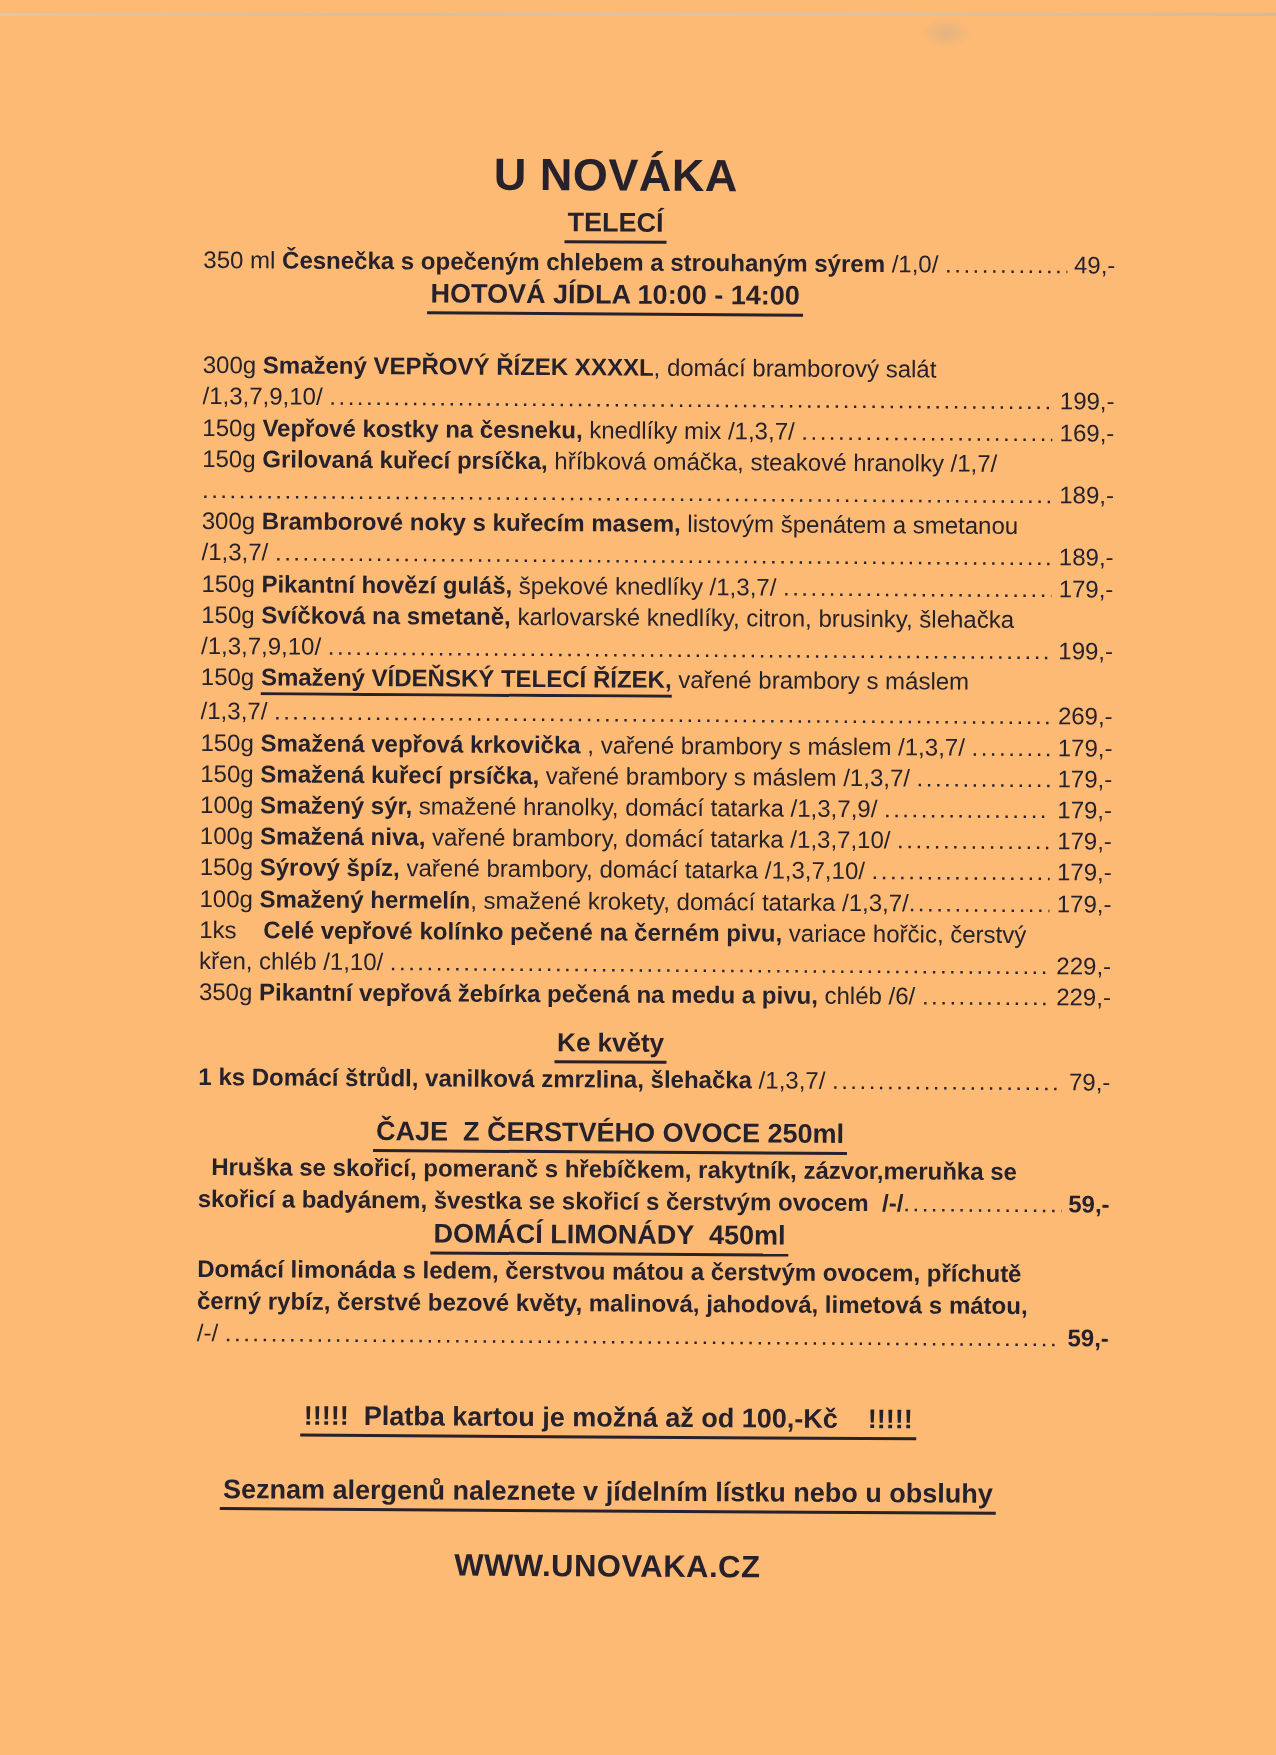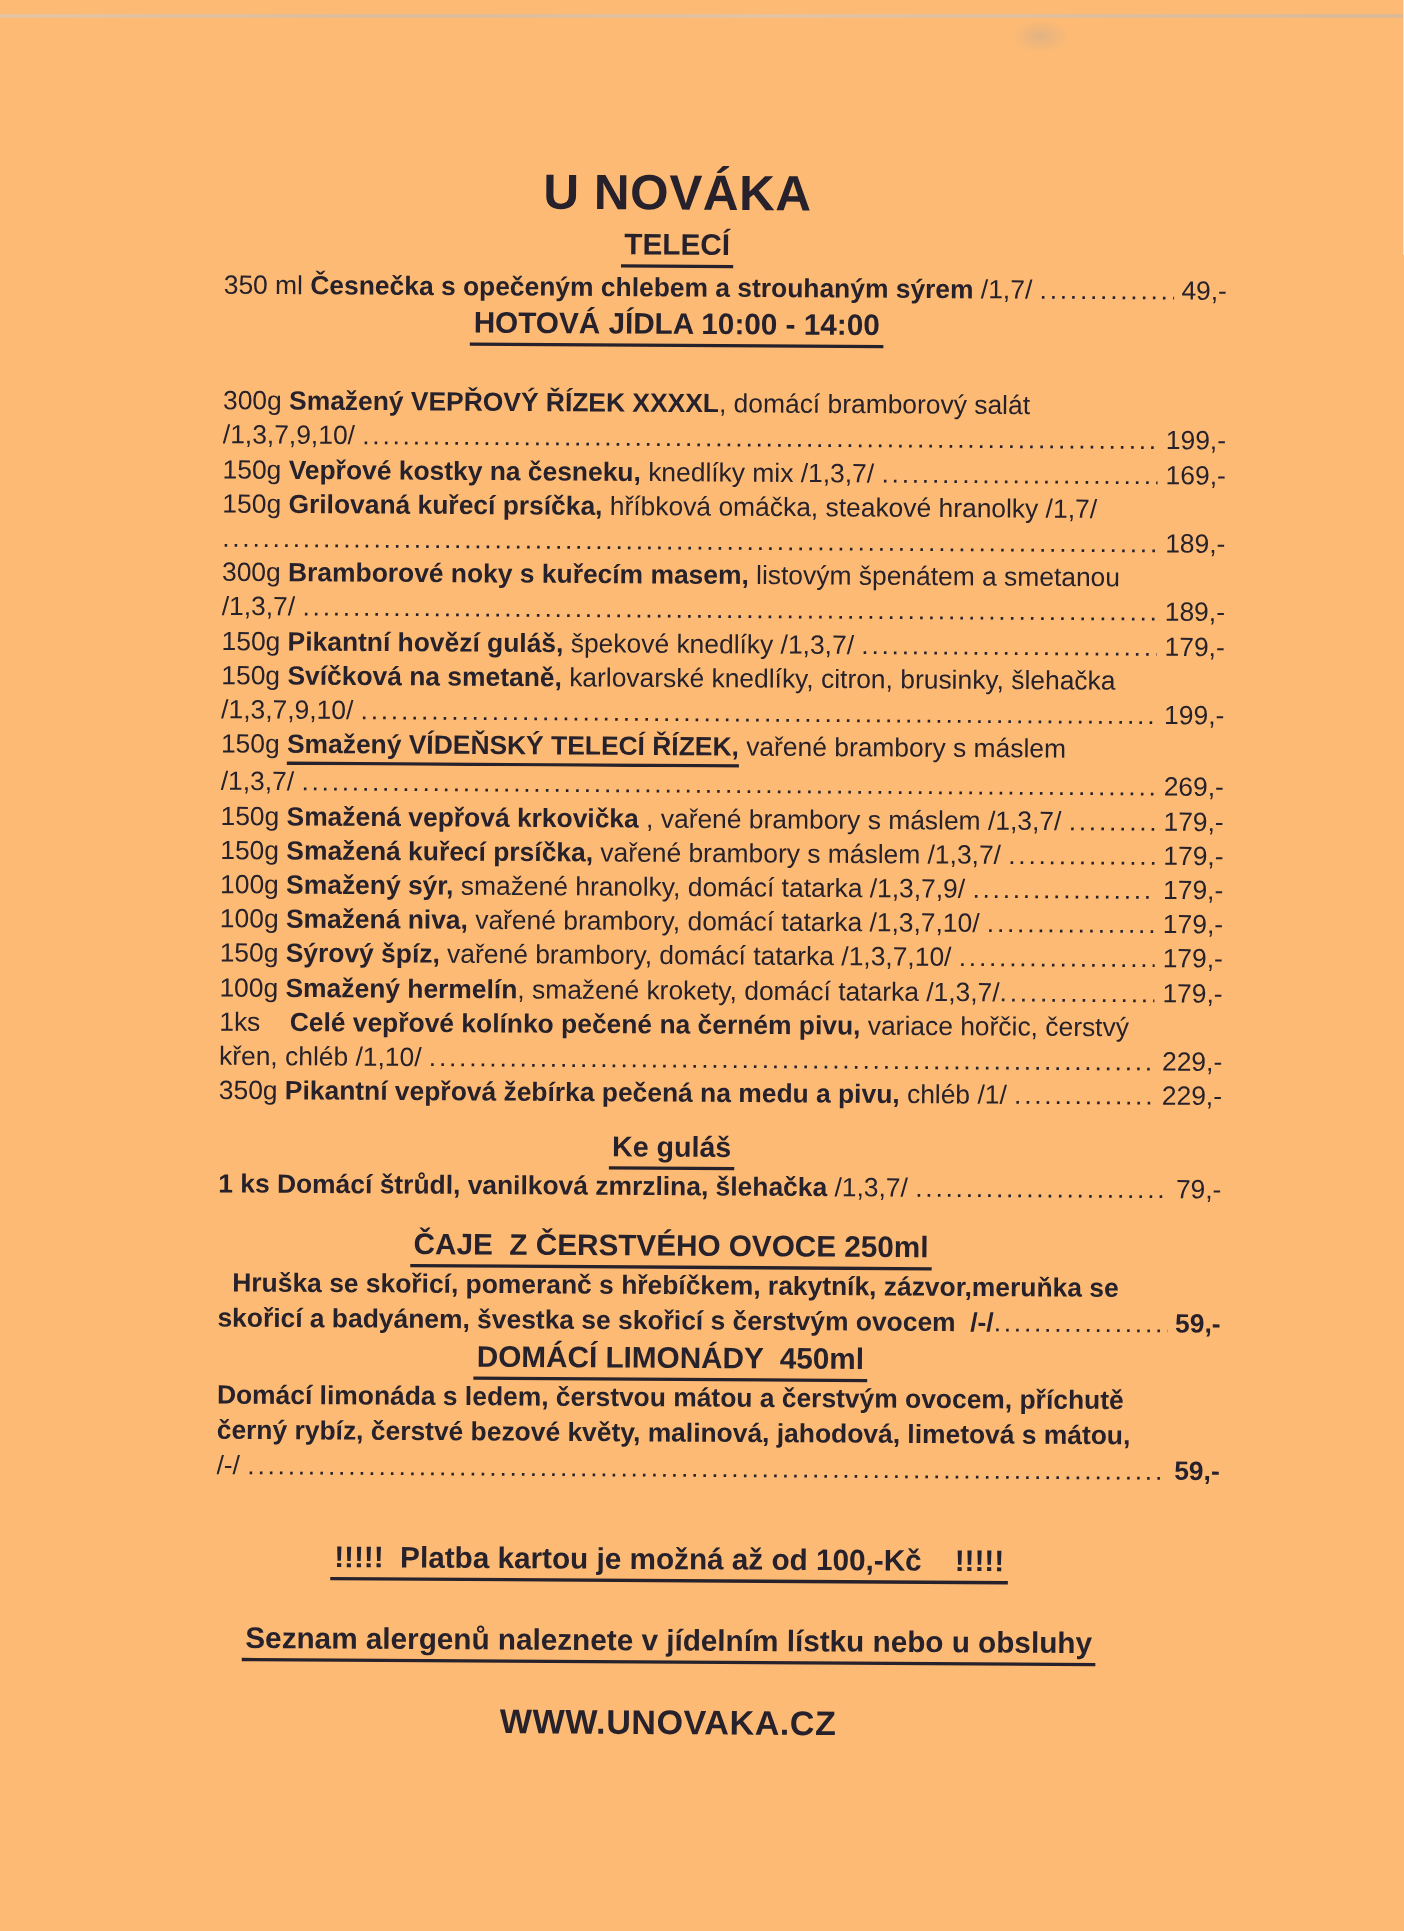--- a/index.html
+++ b/index.html
@@ -69,21 +69,21 @@
     </div>
 
     <div class="center hdr soups-hdr">
       <span class="hdr-u">TELECÍ</span>
     </div>
 
     <div class="soups-list">
         <div class="line">
           <span class="seg">350 ml </span>
           <span class="seg b">Česnečka s opečeným chlebem a strouhaným sýrem</span>
-          <span class="seg"> /1,7/ </span>
+          <span class="seg"> /1,0/ </span>
           <span class="fill">..........................</span>
           <span class="price">49,-</span>
         </div>
       </div>
 
     <div class="center hdr mains-hdr">
       <span class="hdr-u">HOTOVÁ JÍDLA 10:00 - 14:00</span>
     </div>
 
     <div class="mains-list">
@@ -198,28 +198,28 @@
           <span class="seg"> variace hořčic, čerstvý</span>
         </div>
         <div class="line">
           <span class="seg">křen, chléb /1,10/ </span>
           <span class="fill">..............................................................................................................</span>
           <span class="price">229,-</span>
         </div>
         <div class="line">
           <span class="seg">350g </span>
           <span class="seg b">Pikantní vepřová žebírka pečená na medu a pivu,</span>
-          <span class="seg"> chléb /1/ </span>
+          <span class="seg"> chléb /6/ </span>
           <span class="fill">................</span>
           <span class="price">229,-</span>
         </div>
       </div>
 
     <div class="center hdr coffee-hdr">
-      <span class="hdr-u">Ke guláš</span>
+      <span class="hdr-u">Ke květy</span>
     </div>
 
     <div class="coffee-list">
         <div class="line">
           <span class="seg b">1 ks Domácí štrůdl, vanilková zmrzlina, šlehačka</span>
           <span class="seg"> /1,3,7/ </span>
           <span class="fill">.......................................</span>
           <span class="price">79,-</span>
         </div>
       </div>

